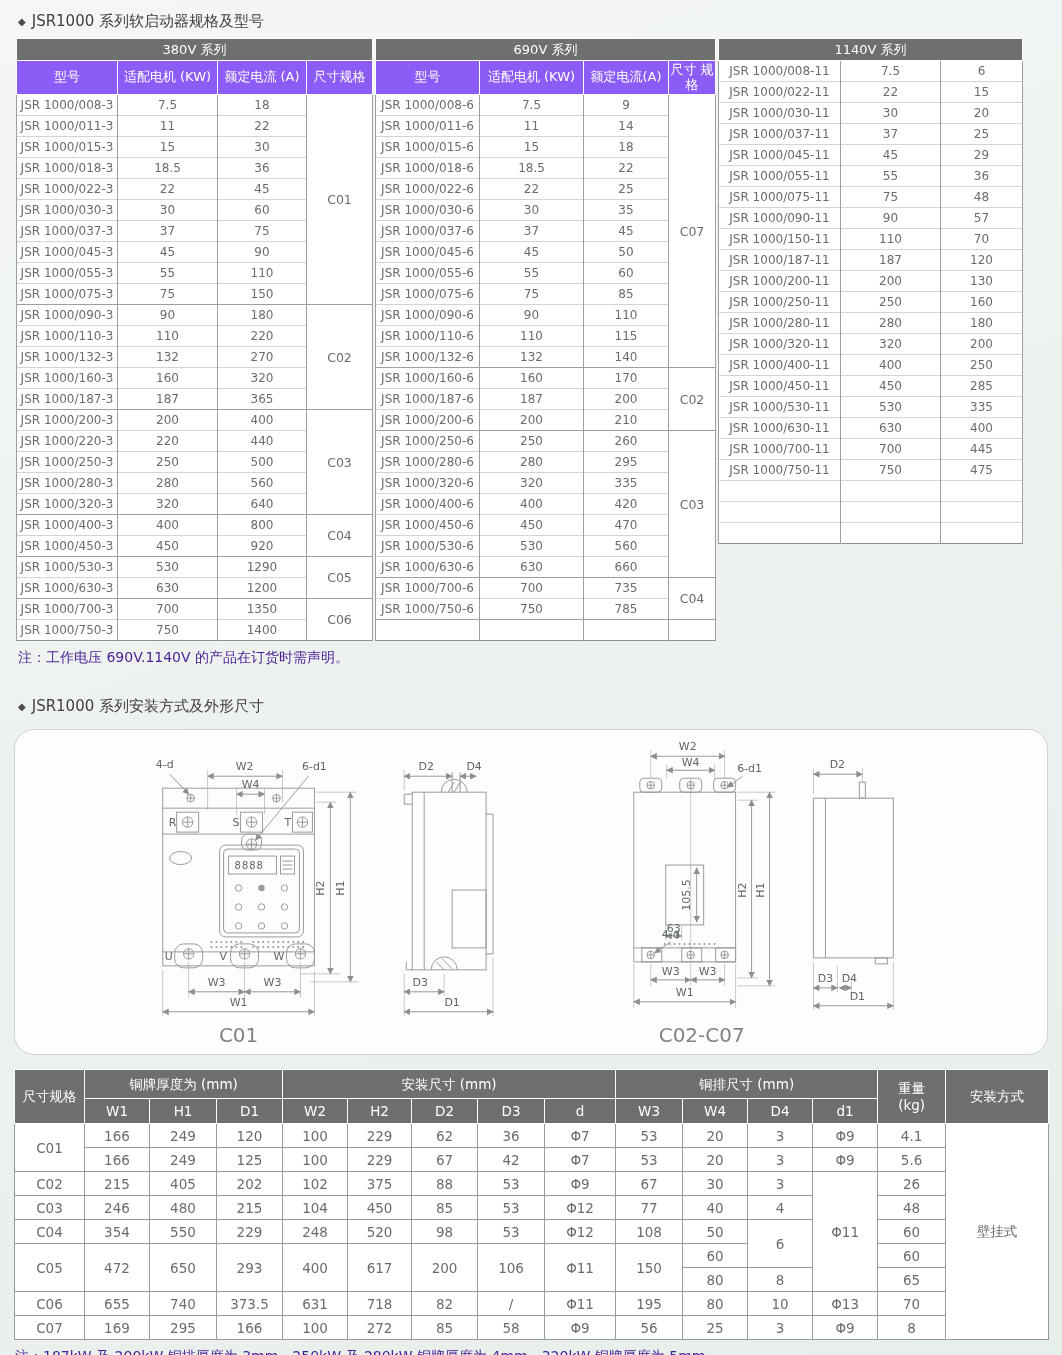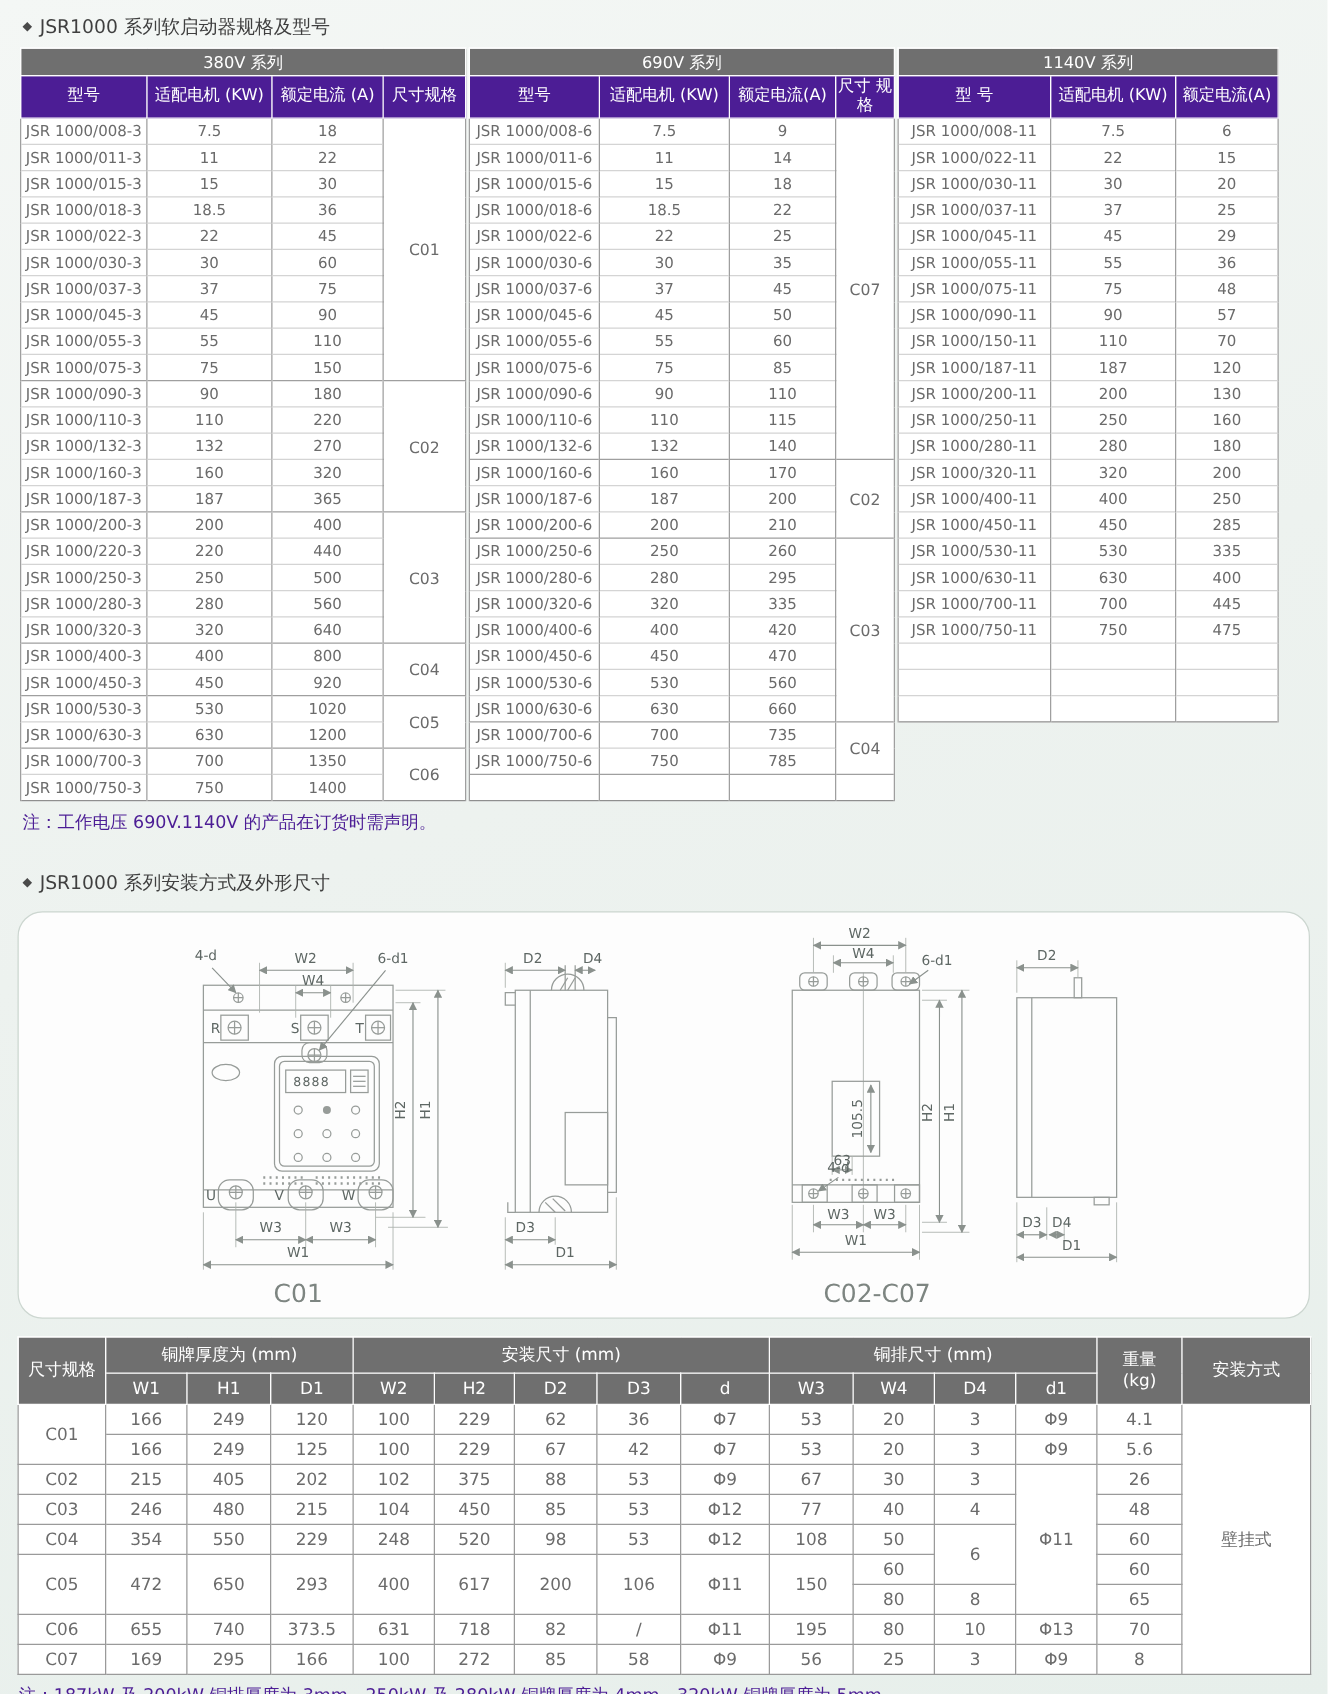--- a/index.html
+++ b/index.html
@@ -8,21 +8,21 @@
     background:linear-gradient(160deg,#f4f7f5 0%,#edf2ef 45%,#e7efeb 100%);
     font-family:"DejaVu Sans","Liberation Sans",sans-serif;
     color:#4c4c4c;
   }
   .heading{margin:12px 0 7px 18px;font-size:15px;color:#3f3f3f;display:flex;align-items:center;gap:6px;}
   .heading .diamond{font-size:10px;color:#4a4a4a;}
   .spec-wrap{display:flex;gap:2px;margin-left:16px;align-items:flex-start;}
   table{border-collapse:collapse;}
   table.spec{table-layout:fixed;background:#fff;border:1px solid #8f8f8f;padding-left:48px;}
   .spec th.band{background:#6f6f6f;color:#fff;font-weight:normal;font-size:13px;height:21px;border:1px solid #fdfdfd;padding:0;}
-  .spec th.col{background:#4c1d95;color:#fff;font-weight:normal;font-size:13px;height:33px;border:1px solid #fdfdfd;padding:0 1px;line-height:1.15;}
+  .spec th.col{background:#8b5cf6;color:#fff;font-weight:normal;font-size:13px;height:33px;border:1px solid #fdfdfd;padding:0 1px;line-height:1.15;}
   .spec td{border-left:1px solid #9f9f9f;border-right:1px solid #9f9f9f;border-top:1px solid #d4d4d4;
     height:20px;text-align:center;font-size:12px;color:#6b6b6b;background:#fff;padding:0 1px;white-space:nowrap;overflow:hidden;}
   .spec tr.grp td{border-top:1px solid #9f9f9f;}
   .spec tbody tr:first-child td{border-top:1px solid #9f9f9f;}
   .spec td.size{font-size:12.5px;}
   .note{font-size:14px;color:#4c1d95;}
   #note1{margin:8px 0 0 18px;}
   #note2{margin:8px 0 0 15px;}
   #heading2{margin-top:30px;}
   .panel{margin:13px 0 0 14px;width:1032px;height:324px;background:#fdfdfd;
@@ -177,21 +177,21 @@
           <td rowspan="2" class="size">C04</td>
         </tr>
         <tr>
           <td>JSR 1000/450-3</td>
           <td>450</td>
           <td>920</td>
         </tr>
         <tr class="grp">
           <td>JSR 1000/530-3</td>
           <td>530</td>
-          <td>1020</td>
+          <td>1290</td>
           <td rowspan="2" class="size">C05</td>
         </tr>
         <tr>
           <td>JSR 1000/630-3</td>
           <td>630</td>
           <td>1200</td>
         </tr>
         <tr class="grp">
           <td>JSR 1000/700-3</td>
           <td>700</td>
@@ -363,25 +363,20 @@
     </table>
   <table class="spec">
       <colgroup>
         <col style="width: 122px;">
         <col style="width: 100px;">
         <col style="width: 82px;">
       </colgroup>
       <thead>
         <tr>
           <th colspan="3" class="band">1140V 系列</th>
-        </tr>
-        <tr>
-          <th class="col">型 号</th>
-          <th class="col">适配电机 (KW)</th>
-          <th class="col">额定电流(A)</th>
         </tr>
       </thead>
       <tbody>
         <tr>
           <td>JSR 1000/008-11</td>
           <td>7.5</td>
           <td>6</td>
         </tr>
         <tr>
           <td>JSR 1000/022-11</td>

